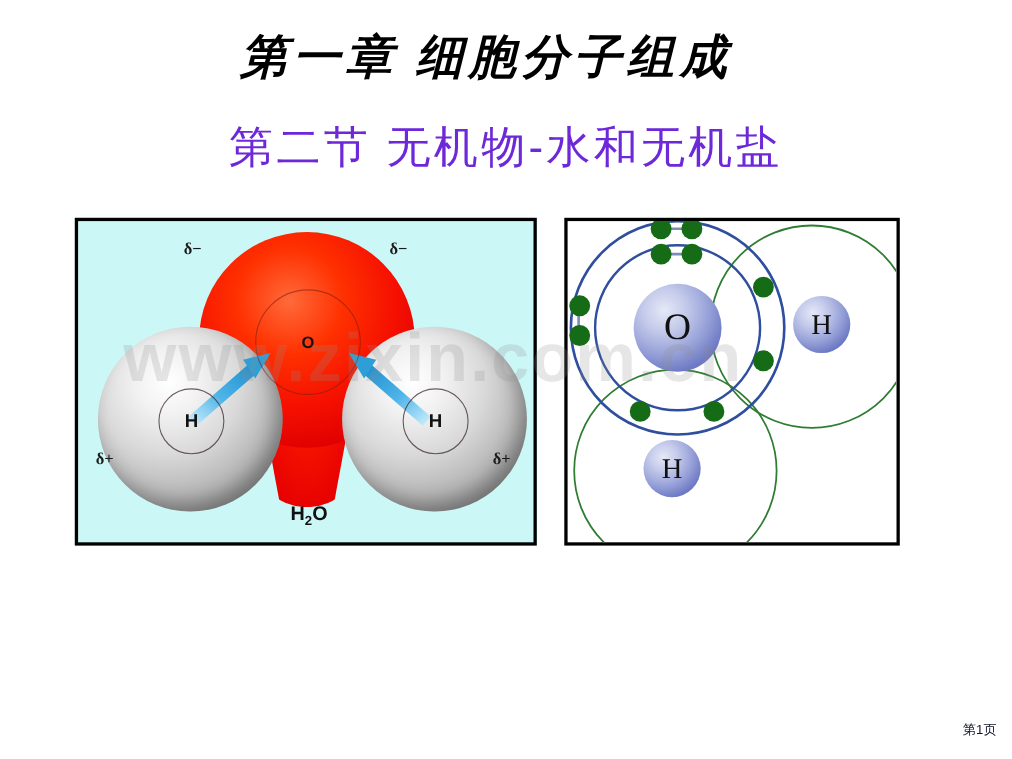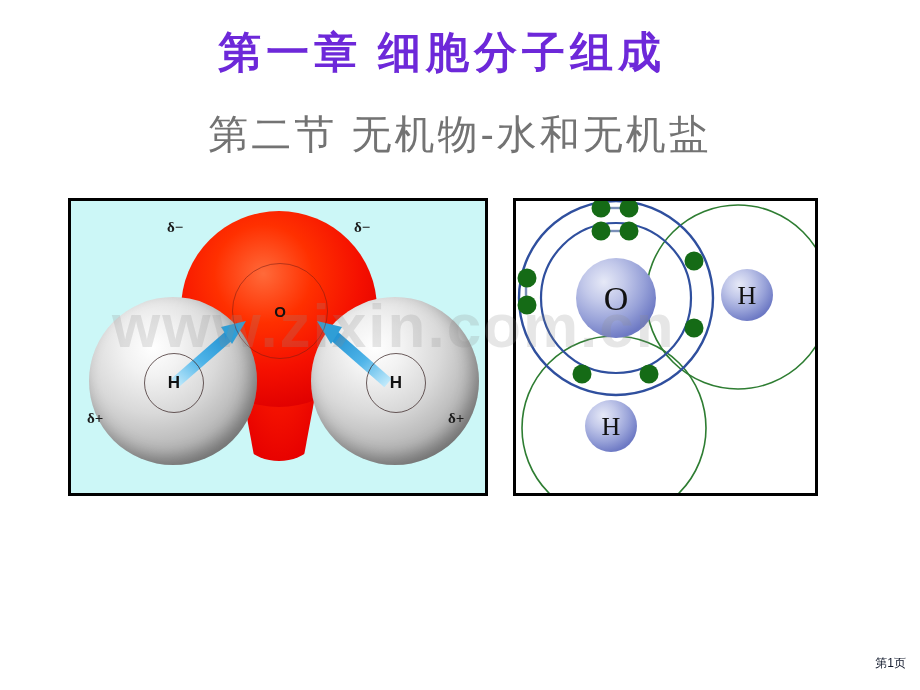--- a/index.html
+++ b/index.html
@@ -16,35 +16,36 @@
     font-family: "Liberation Sans", "DejaVu Sans", sans-serif;
   }
 
   
   .slide-title-1 {
     position: absolute;
     left: 0;
     top: 30px;
     width: 884px;
     text-align: center;
-    color: #6d28d9;
+    color: #000000;
     font-family: "Liberation Serif", "DejaVu Serif", serif;
     font-size: 43px;
     font-weight: bold;
+    font-style: italic;
     letter-spacing: 5px;
     white-space: nowrap;
     line-height: 1.05;
   }
   .slide-title-2 {
     position: absolute;
     left: 0;
     top: 113px;
     width: 920px;
     text-align: center;
-    color: #737373;
+    color: #6d28d9;
     font-family: "Liberation Sans", "DejaVu Sans", sans-serif;
     font-size: 40px;
     font-weight: normal;
     letter-spacing: 3px;
     white-space: nowrap;
     line-height: 1.05;
   }
 
   
   .panel {
@@ -238,20 +239,21 @@
 
     <div class="atom-ring" id="ring-o">O</div>
     <div class="atom-ring ring-h" id="ring-h-left">H</div>
     <div class="atom-ring ring-h" id="ring-h-right">H</div>
 
     <div class="delta-label" id="delta-minus-left">δ−</div>
     <div class="delta-label" id="delta-minus-right">δ−</div>
     <div class="delta-label" id="delta-plus-left">δ+</div>
     <div class="delta-label" id="delta-plus-right">δ+</div>
 
+    <div class="formula-label"><span>H</span><sub>2</sub><span>O</span></div>
 
   </div>
 </div>
 
 <div class="panel" id="panel-lewis">
   <svg class="panel-inner" viewBox="0 0 299 292">
     <defs>
       <radialGradient id="nucGrad" cx="35%" cy="30%" r="72%">
         <stop offset="0%" stop-color="#e6e9f7"></stop>
         <stop offset="35%" stop-color="#c3c9ea"></stop>

